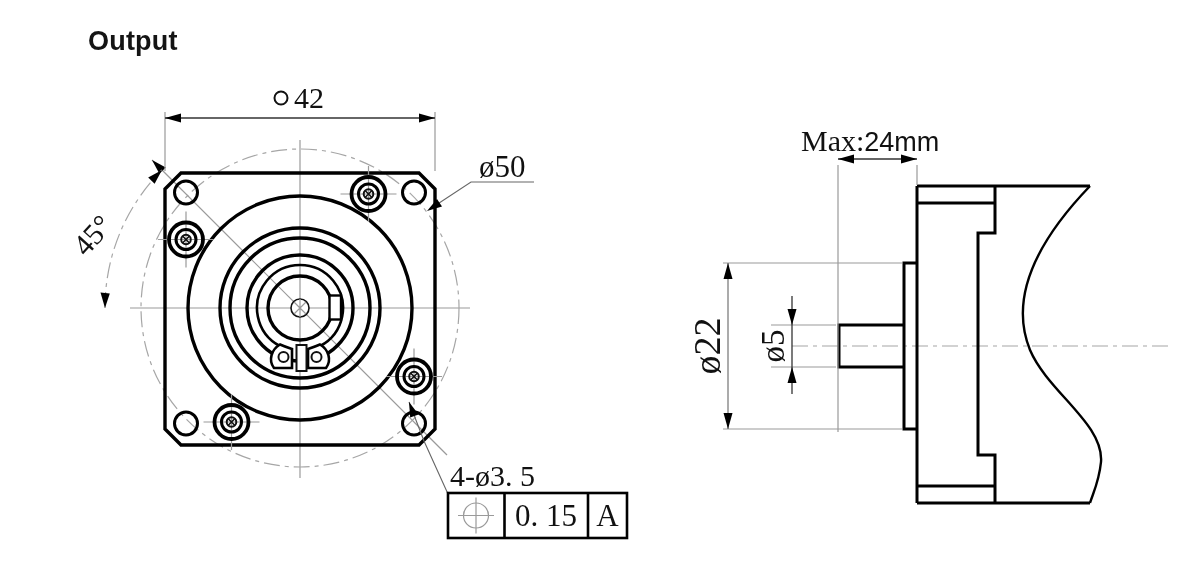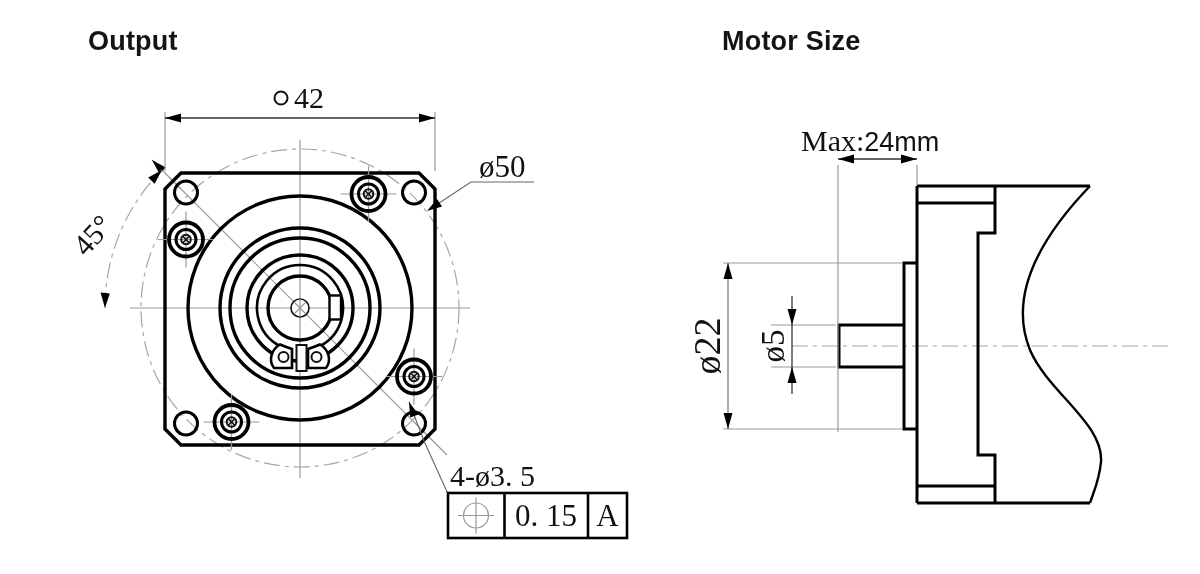--- a/index.html
+++ b/index.html
@@ -28,21 +28,20 @@
   .t33{font-size:33px;}
   .t38{font-size:38px;}
   .tsans{font-family:"Liberation Sans","DejaVu Sans",sans-serif;}
 </style>
 </head>
 <body>
 
 <div class="stage">
 
   <div class="view-title" id="title-output">Output</div>
-  <div class="view-title" id="title-motor">Motor Size</div>
 
   <svg width="1200" height="574" viewBox="0 0 1200 574">
 
     <g>
 
       <g>
         <path class="thin" d="M130,308 H470"></path>
         <path class="thin" d="M300,140 V478"></path>
       </g>
 

